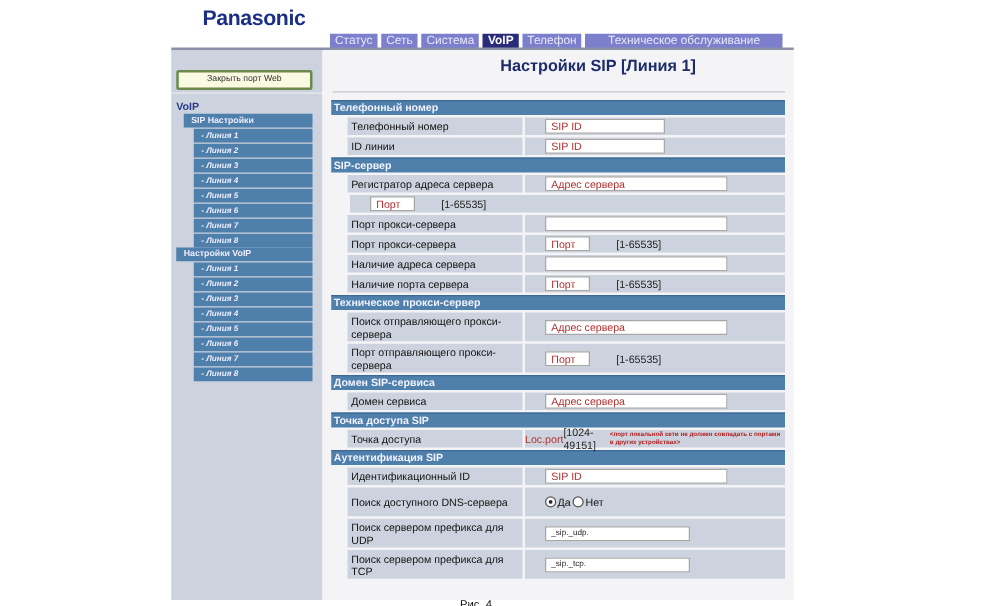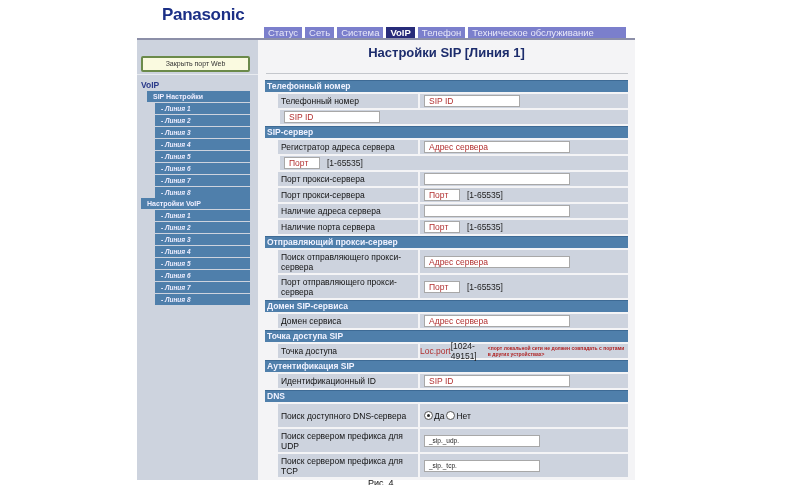--- a/index.html
+++ b/index.html
@@ -6,54 +6,54 @@
     body { width:800px; height:485px; position:relative; overflow:hidden;
            font-family:"Liberation Sans", sans-serif; }
     .logo { position:absolute; left:162px; top:5px; font-size:17px; font-weight:bold;
             color:#1b2f86; letter-spacing:-0.3px; }
     .model { position:absolute; left:150px; top:41px; width:110px; text-align:center;
              font-size:14px; font-weight:bold; color:#111; }
     .tabs { position:absolute; left:264px; top:27px; height:12px; display:flex; gap:3px; }
     .tab { background:#7b7fcc; color:#e8e8f8; font-size:9.5px; padding:0 4px; height:12px;
            line-height:12px; white-space:nowrap; cursor:pointer; }
     .tab.active { background:#282c7a; color:#fff; font-weight:bold; }
-    .tab.wide { width:150px; }
+    .tab.wide { width:150px; text-align:center; }
     .topline { position:absolute; left:137px; top:38px; width:498px; height:2px; background:#8c8fa8; }
 
     .sidebar { position:absolute; left:137px; top:40px; width:121px; height:440px; background:#cdd3de; }
     .close-btn { position:absolute; left:4px; top:16px; width:105px; height:12px;
                  background:#fafae0; border:2px solid #6b8a4a; border-radius:2px;
                  font-size:7px; text-align:center; line-height:12px; color:#333; cursor:pointer; }
     .side-divider { position:absolute; left:0; top:34px; width:121px; height:1px; background:#e8ebf0; }
     .side-voip { position:absolute; left:4px; top:40px; font-size:8.5px; font-weight:bold; color:#2a3a8a; }
     .nav-group { position:absolute; left:10px; width:103px; height:11px; background:#4f7fab;
                  color:#eef; font-size:7px; font-weight:bold; line-height:11px; padding-left:6px;
                  box-sizing:border-box; cursor:pointer; }
     .nav-item { position:absolute; left:18px; width:95px; height:11px; background:#4f7fab;
                 color:#eef; font-size:6.5px; font-weight:bold; font-style:italic; line-height:11px;
                 padding-left:6px; box-sizing:border-box; cursor:pointer; }
 
     .main { position:absolute; left:258px; top:40px; width:377px; height:440px; background:#f4f4f6; }
     .page-title { position:absolute; left:0; top:5px; width:377px; text-align:center;
-                  font-size:13px; font-weight:bold; color:#1c2c6c; }
+                  font-size:13px; font-weight:bold; color:#1c2c6c;padding-left:32px; }
     .title-rule { position:absolute; left:8px; top:33px; width:362px; height:1px; background:#c4c7cc; }
 
     .form { position:absolute; left:7px; top:38px; width:363px; }
     .sec { background:#4f7fab; color:#f0f2ff; font-size:8.5px; font-weight:bold; height:11px;
            line-height:11px; padding-left:2px; margin-top:2px; border-top:1px solid #3d6a95; }
     .row { display:flex; margin-top:2px; margin-left:13px; }
     .lbl { width:140px; background:#cdd3de; font-size:8.5px; color:#111; padding-left:3px;
            box-sizing:border-box; display:flex; align-items:center; line-height:10px; }
-    .val { flex:1; background:#cdd3de; margin-left:2px; display:flex; align-items:center; padding-left:4px; }
+    .val { flex:1; background:#cdd3de; margin-left:2px; display:flex; align-items:center; padding-left:16px; }
     .r1 { height:14px; } .r2 { height:23px; }
     .inp { height:10px; background:#fff; border:1px solid #a8a8a8; font-size:8.5px; color:#b23030;
            line-height:10px; padding-left:4px; box-sizing:content-box; cursor:text; }
     .w95 { width:90px; } .w140 { width:140px; } .w134 { width:134px; } .w30 { width:30px; }
     .w115 { width:110px; color:#222; font-size:6.5px; }
-    .range { font-size:8.5px; color:#222; margin-left:7px; }
+    .range { font-size:8.5px; color:#222; margin-left:21px; }
     .note { font-size:5px; color:#b02020; line-height:6px; font-weight:bold; margin-left:1px; }
     .radio { display:inline-block; width:7px; height:7px; border:1px solid #555; border-radius:50%;
              background:#fff; position:relative; margin-right:1px; cursor:pointer; }
     .radio.on::after { content:""; position:absolute; left:2px; top:2px; width:3px; height:3px;
                        border-radius:50%; background:#2a2a2a; }
     .rtxt { font-size:8.5px; color:#111; margin-right:2px; }
     .bottom-text { position:absolute; left:368px; top:478px; font-size:9px; color:#111; }
   </style>
 </head>
 <body>
@@ -104,20 +104,21 @@
   <div class="form">
 
     <div class="sec">Телефонный номер</div>
     <div class="row r1">
       <div class="lbl">Телефонный номер</div>
       <div class="val">
           <div class="inp w95">SIP ID</div>
         </div>
     </div>
     <div class="row r1">
+      <div class="lbl">ID линии</div>
       <div class="val">
           <div class="inp w95">SIP ID</div>
         </div>
     </div>
 
     <div class="sec">SIP-сервер</div>
     <div class="row r1">
       <div class="lbl">Регистратор адреса сервера</div>
       <div class="val">
           <div class="inp w140">Адрес сервера</div>
@@ -149,21 +150,21 @@
         </div>
     </div>
     <div class="row r1">
       <div class="lbl">Наличие порта сервера</div>
       <div class="val">
         <div class="inp w30">Порт</div>
         <span class="range">[1-65535]</span>
       </div>
     </div>
 
-    <div class="sec">Отправляющий прокси-сервер</div>
+    <div class="sec">Техническое прокси-сервер</div>
     <div class="row r2">
       <div class="lbl">Поиск отправляющего прокси-сервера</div>
       <div class="val">
           <div class="inp w140">Адрес сервера</div>
         </div>
     </div>
     <div class="row r2">
       <div class="lbl">Порт отправляющего прокси-сервера</div>
       <div class="val">
         <div class="inp w30">Порт</div>
@@ -190,21 +191,20 @@
     </div>
 
     <div class="sec">Аутентификация SIP</div>
     <div class="row r1">
       <div class="lbl">Идентификационный ID</div>
       <div class="val">
           <div class="inp w140">SIP ID</div>
         </div>
     </div>
 
-    <div class="sec">DNS</div>
     <div class="row r2">
       <div class="lbl">Поиск доступного DNS-сервера</div>
       <div class="val">
         <span class="radio on"></span>
         <span class="rtxt">Да</span>
         <span class="radio"></span>
         <span class="rtxt">Нет</span>
       </div>
     </div>
     <div class="row r2">

